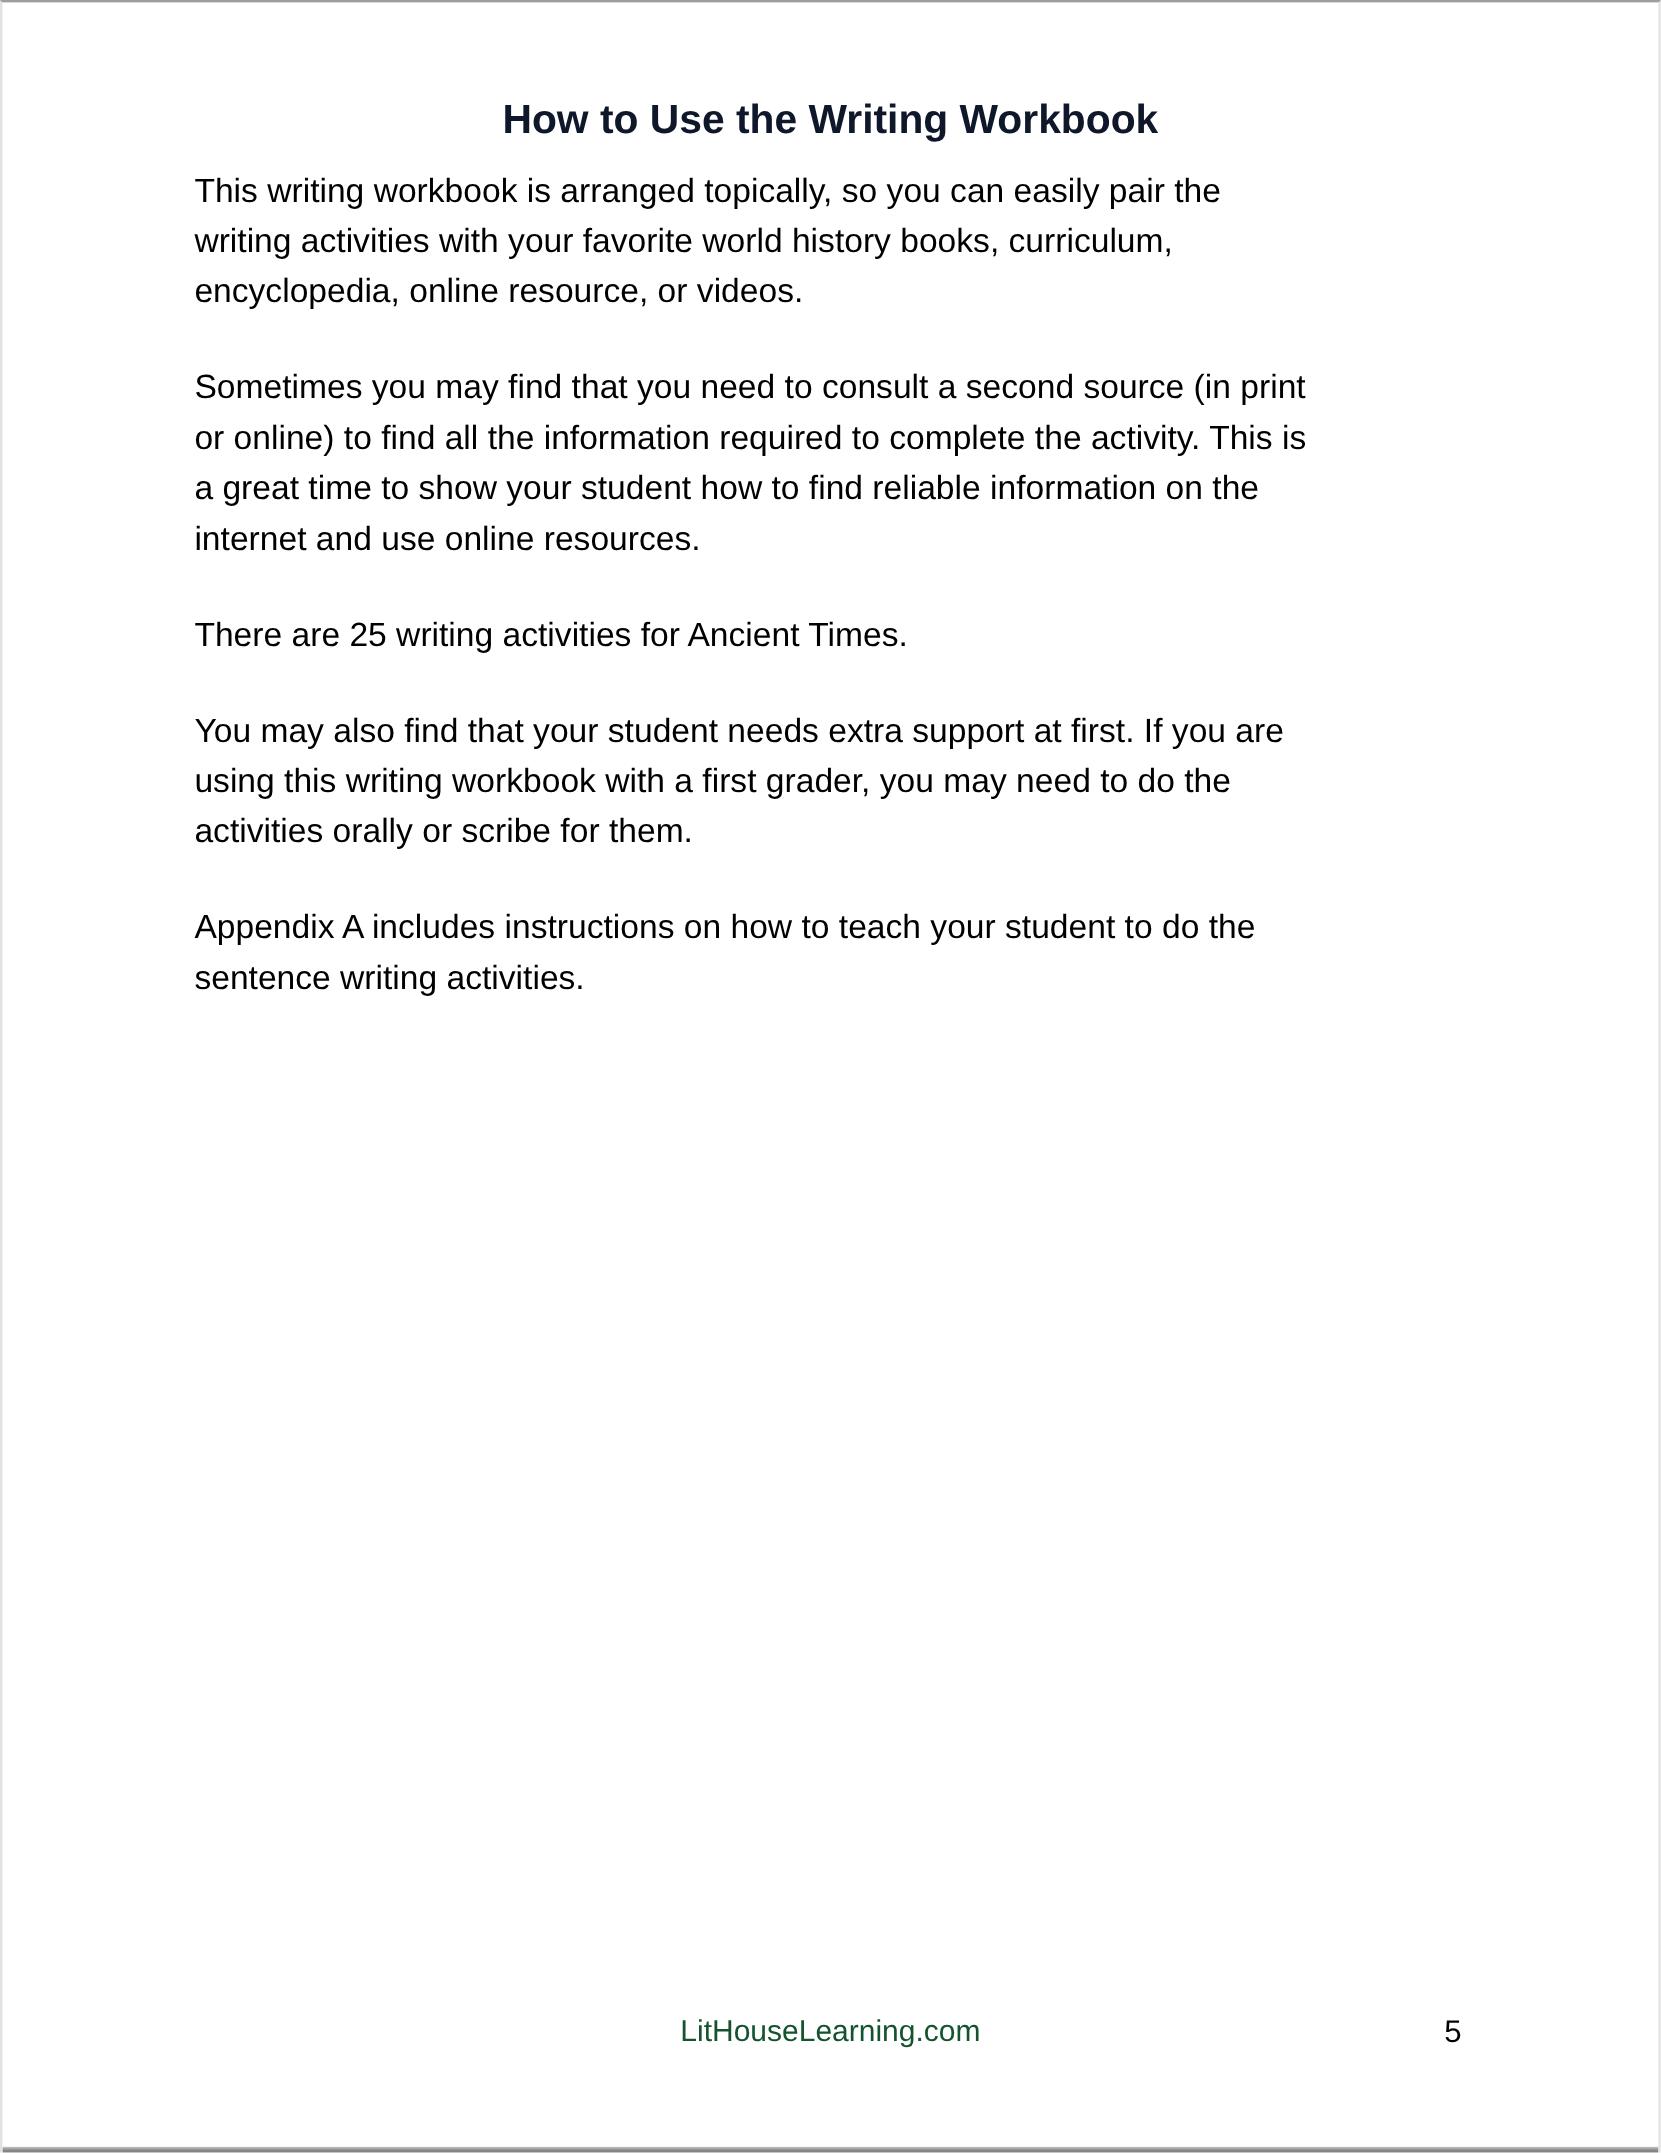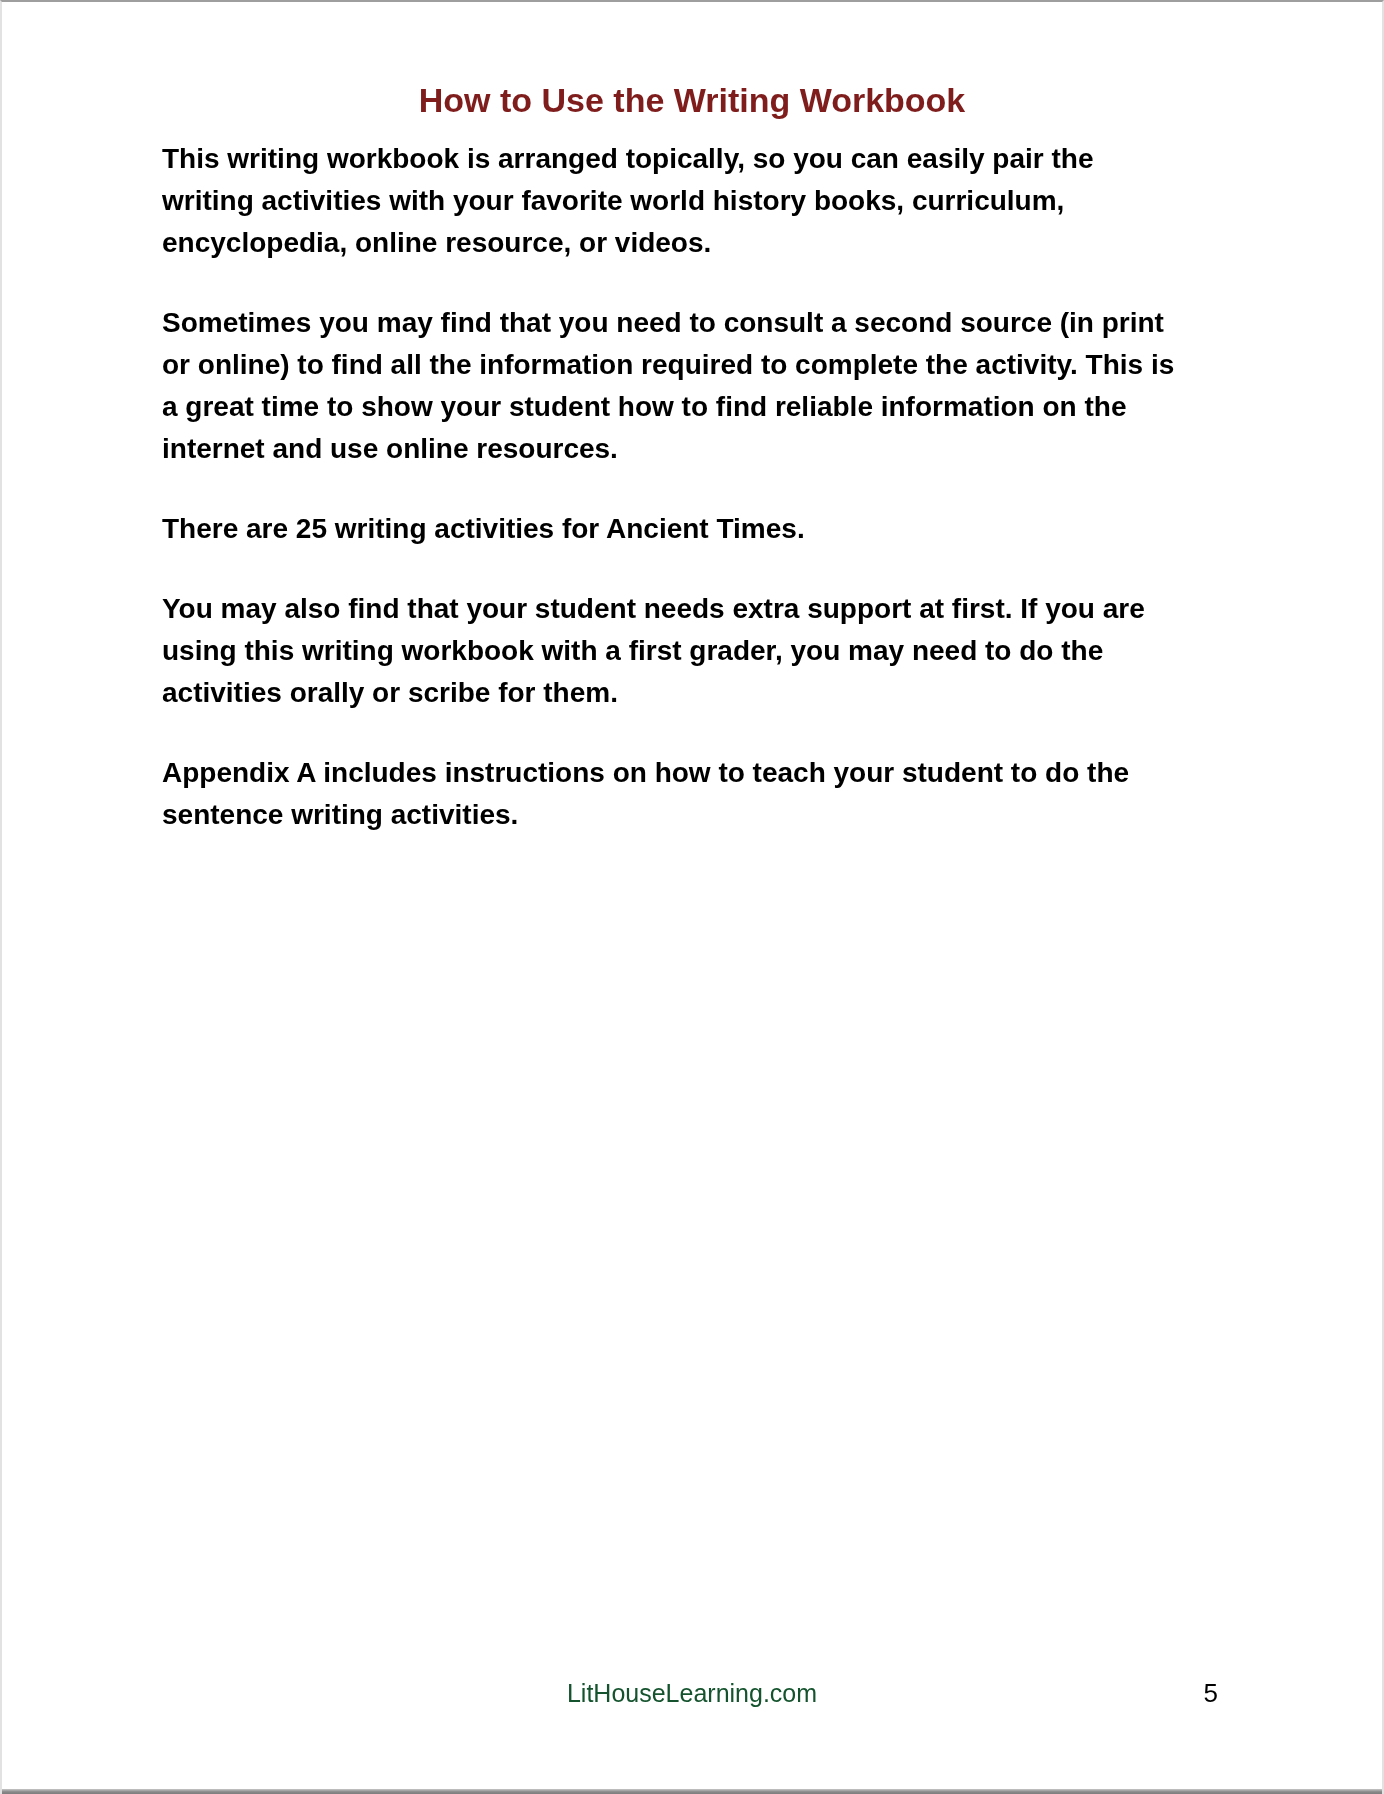--- a/index.html
+++ b/index.html
@@ -20,25 +20,24 @@
     font-family: "Liberation Sans", sans-serif;
     color: #000000;
   }
   .doc-title {
     margin: 0;
     padding-top: 78px;
     font-size: 34px;
     line-height: 40px;
     font-weight: bold;
     text-align: center;
-    color: #7f1d1d;
+    color: #0f172a;
   }
   .content {
     padding: 0 160px 0 160px;
-    font-weight: bold;
   }
   .content p {
     margin: 0;
     font-size: 28px;
     line-height: 42px;
     white-space: pre-line; 
     color: #000000;
   }
   .content p.first {
     margin-top: 18px;

